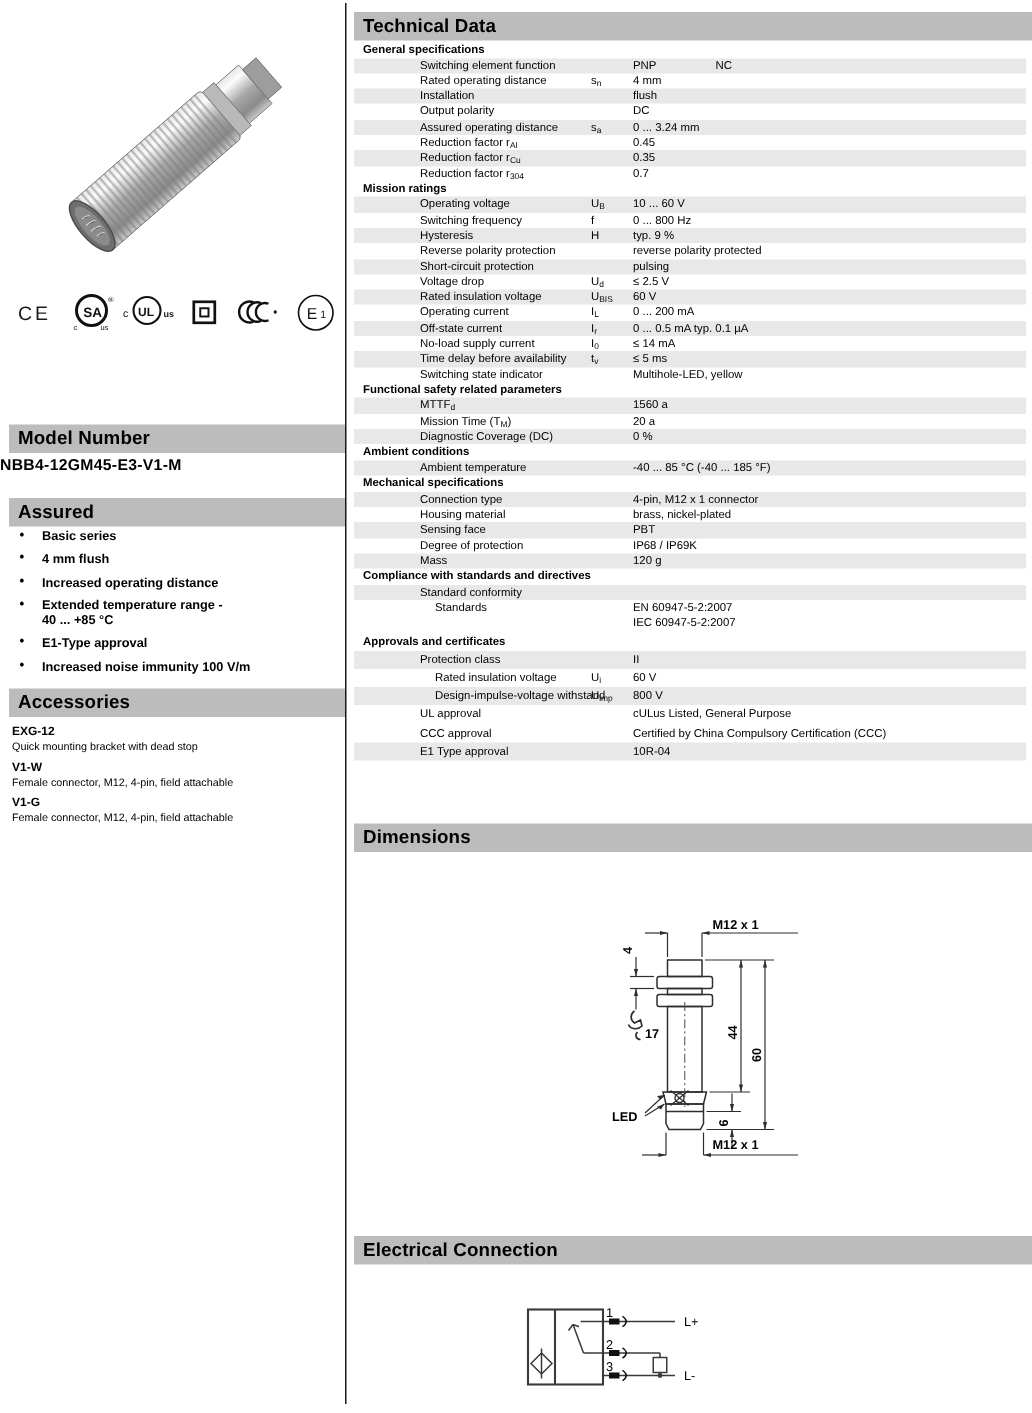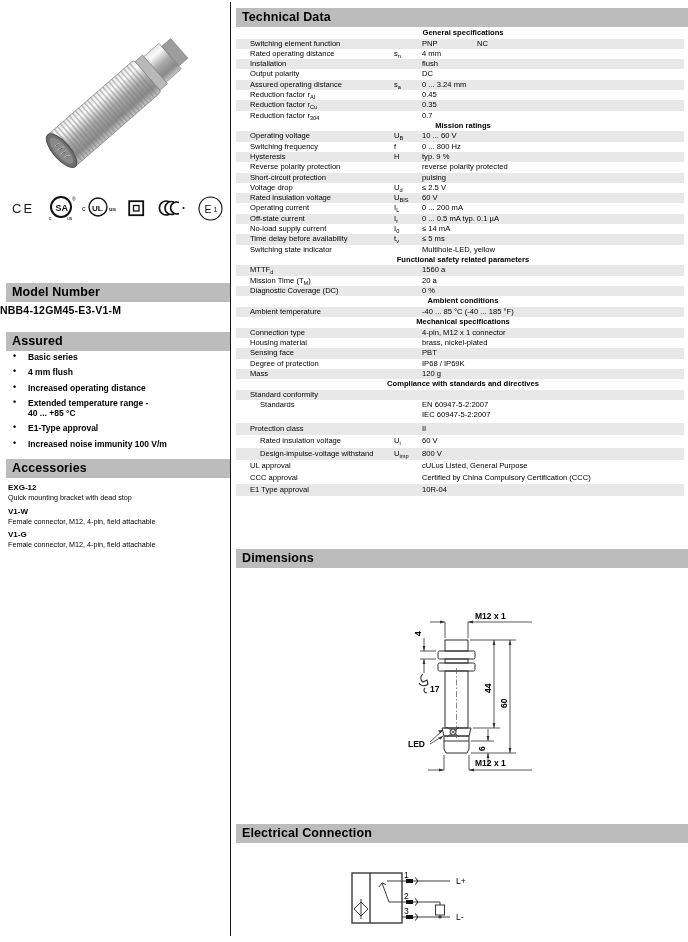--- a/index.html
+++ b/index.html
@@ -11,22 +11,22 @@
   .abs{position:absolute;}
   .divider{position:absolute;left:230px;top:2px;width:1px;height:934px;background:#1a1a1a;}
   
   .bar{background:#bcbcbc;font-weight:bold;font-size:12.5px;line-height:19px;height:19px;
        padding-left:6px;box-sizing:border-box;letter-spacing:.1px;}
   .bar-left{left:6px;width:224px;}
   
   .rcol{position:absolute;left:232px;top:0;width:456px;}
   .rbar{margin-left:4px;width:494px;}
   .tech-table{margin-left:4px;width:448px;}
-  .sec-h{font-weight:bold;font-size:7.6px;line-height:10.5px;padding-left:6px;text-align:center;}
-  .trow{position:relative;min-height:10.3px;font-size:7.6px;line-height:10.3px;}
+  .sec-h{font-weight:bold;font-size:7.6px;line-height:10.5px;padding-left:6px;}
+  .trow{position:relative;min-height:10.3px;font-size:7.6px;line-height:10.3px;padding-left:30px;}
   .trow.tall{min-height:12.2px;line-height:12.2px;}
   .shade{background:#e8e8e8;}
   .t-label{padding-left:14px;}
   .t-label.ind{padding-left:24px;}
   .sym{position:absolute;left:158px;top:0;}
   .val{position:absolute;left:186px;top:0;width:258px;}
   .val2{position:absolute;left:241px;top:0;}
   sub{font-size:5.6px;vertical-align:-1.5px;line-height:0;}
   
   .model-text{left:0;top:304px;font-size:10.5px;font-weight:bold;letter-spacing:.2px;}
@@ -273,20 +273,21 @@
       <div class="trow shade">
         <div class="t-label"><span>Standard conformity</span></div>
       </div>
       <div class="trow" style="margin-bottom: 13px;">
         <div class="t-label ind"><span>Standards</span></div>
         <div class="val">
           <div>EN 60947-5-2:2007</div>
           <div>IEC 60947-5-2:2007</div>
         </div>
       </div>
+      <div class="sec-h">Approvals and certificates</div>
       <div class="trow shade tall">
         <div class="t-label"><span>Protection class</span></div>
         <div class="val">II</div>
       </div>
       <div class="trow tall">
         <div class="t-label ind"><span>Rated insulation voltage</span></div>
         <div class="sym"><span>U</span><sub>i</sub></div>
         <div class="val">60 V</div>
       </div>
       <div class="trow shade tall">

